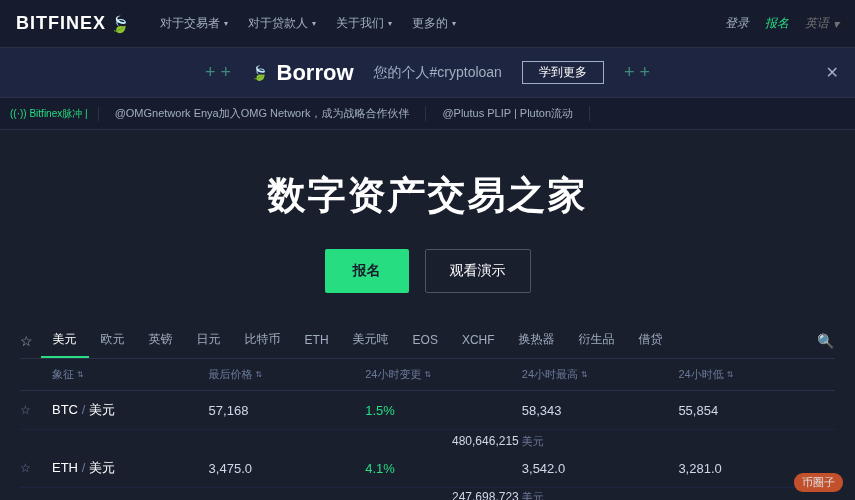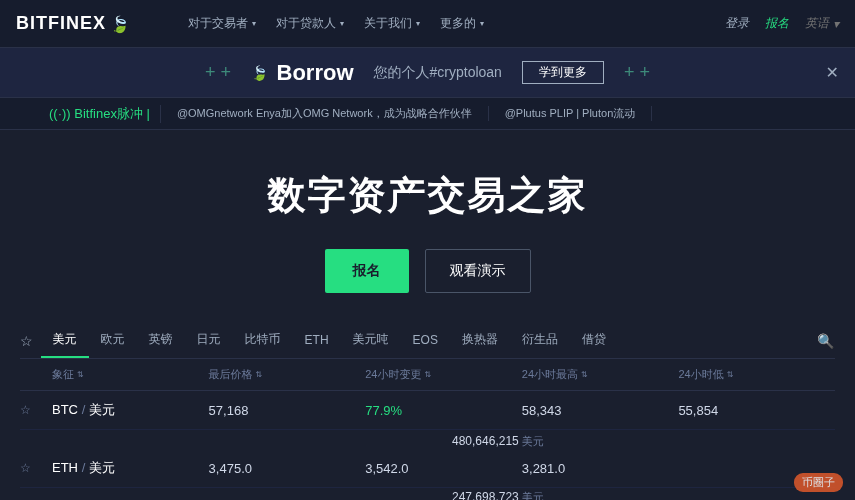--- a/index.html
+++ b/index.html
@@ -13,21 +13,20 @@
     }
 
     
     .navbar {
       display: flex;
       align-items: center;
       background-color: #161c2d;
       height: 48px;
       padding: 0 16px;
       border-bottom: 1px solid #2a3148;
-      gap: 28px;
     }
     .logo-area {
       display: flex;
       align-items: center;
       margin-right: 24px;
     }
     .logo-text {
       font-size: 18px;
       font-weight: 700;
       color: #ffffff;
@@ -144,24 +143,23 @@
       display: flex;
       align-items: center;
       overflow: hidden;
       border-bottom: 1px solid #2a3148;
     }
     .ticker-pulse {
       display: flex;
       align-items: center;
       padding: 0 10px;
       color: #26de81;
-      font-size: 13px;
+      font-size: 10px;
       white-space: nowrap;
       border-right: 1px solid #2a3148;
-      margin-left: 39px;
     }
     .ticker-content {
       display: flex;
       align-items: center;
       overflow: hidden;
       white-space: nowrap;
     }
     .ticker-item {
       color: #a0aec0;
       font-size: 11px;
@@ -346,20 +344,21 @@
   <div class="market-tabs">
     <span class="market-star">☆</span>
     <span class="market-tab active">美元</span>
     <span class="market-tab">欧元</span>
     <span class="market-tab">英镑</span>
     <span class="market-tab">日元</span>
     <span class="market-tab">比特币</span>
     <span class="market-tab">ETH</span>
     <span class="market-tab">美元吨</span>
     <span class="market-tab">EOS</span>
+    <span class="market-tab">XCHF</span>
     <span class="market-tab">换热器</span>
     <span class="market-tab">衍生品</span>
     <span class="market-tab">借贷</span>
     <span class="market-search">🔍</span>
   </div>
 
   <div class="table-header">
     <div class="th"></div>
     <div class="th">
       <span>象征</span>
@@ -384,38 +383,39 @@
   </div>
 
   <div class="table-row">
     <div class="td td-star">☆</div>
     <div class="td td-pair">
       <span>BTC</span>
       <span class="td-slash"> /</span>
       <span>美元</span>
     </div>
     <div class="td">57,168</div>
-    <div class="td td-change-pos">77.9%</div>
+    <div class="td td-change-pos">1.5%</div>
     <div class="td">58,343</div>
     <div class="td">55,854</div>
   </div>
   <div style="padding: 4px 0 0 32px; color: #6b7a9a; font-size: 11px;">
     <span style="color:#6b7a9a; font-size:11px;"></span>
     <span style="margin-left: 400px; font-size:12px; color:#d0d8e8;">480,646,215</span>
     <span style="color:#6b7a9a; font-size:11px;">美元</span>
   </div>
 
   <div class="table-row">
     <div class="td td-star">☆</div>
     <div class="td td-pair">
       <span>ETH</span>
       <span class="td-slash"> /</span>
       <span>美元</span>
     </div>
     <div class="td">3,475.0</div>
+    <div class="td td-change-pos">4.1%</div>
     <div class="td">3,542.0</div>
     <div class="td">3,281.0</div>
   </div>
   <div style="padding: 2px 0 0 32px; color: #6b7a9a; font-size: 11px;">
     <span style="margin-left: 400px; font-size:12px; color:#d0d8e8;">247,698,723</span>
     <span style="color:#6b7a9a; font-size:11px;">美元</span>
   </div>
 </div>
 
 <div style="position:fixed; bottom: 8px; right: 12px; background: #e05a2b; color: #fff; font-size: 11px; padding: 2px 8px; border-radius: 9px; opacity: 0.85;">币圈子</div>

